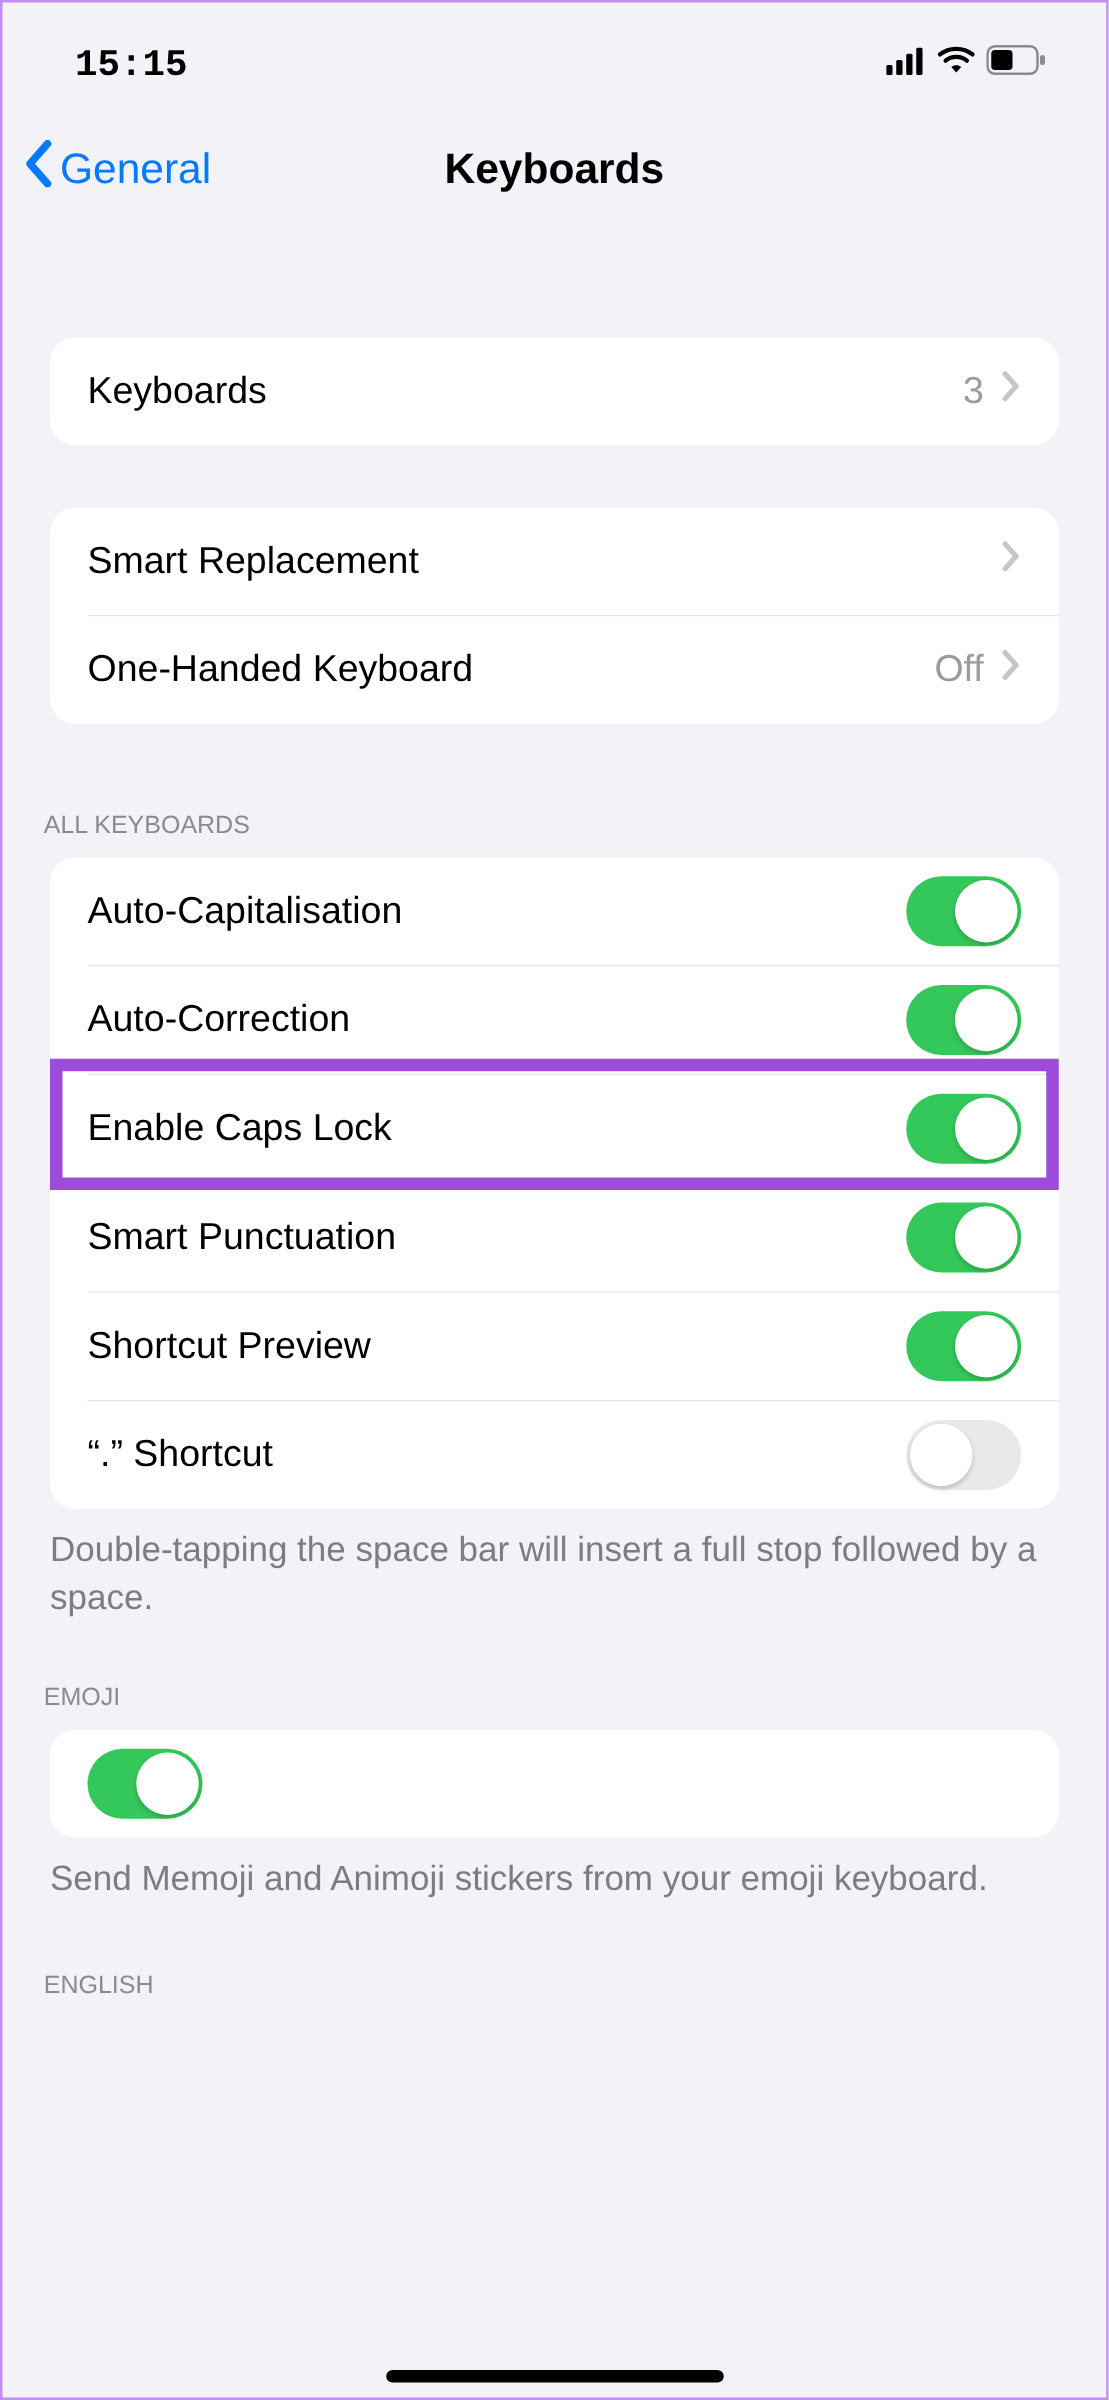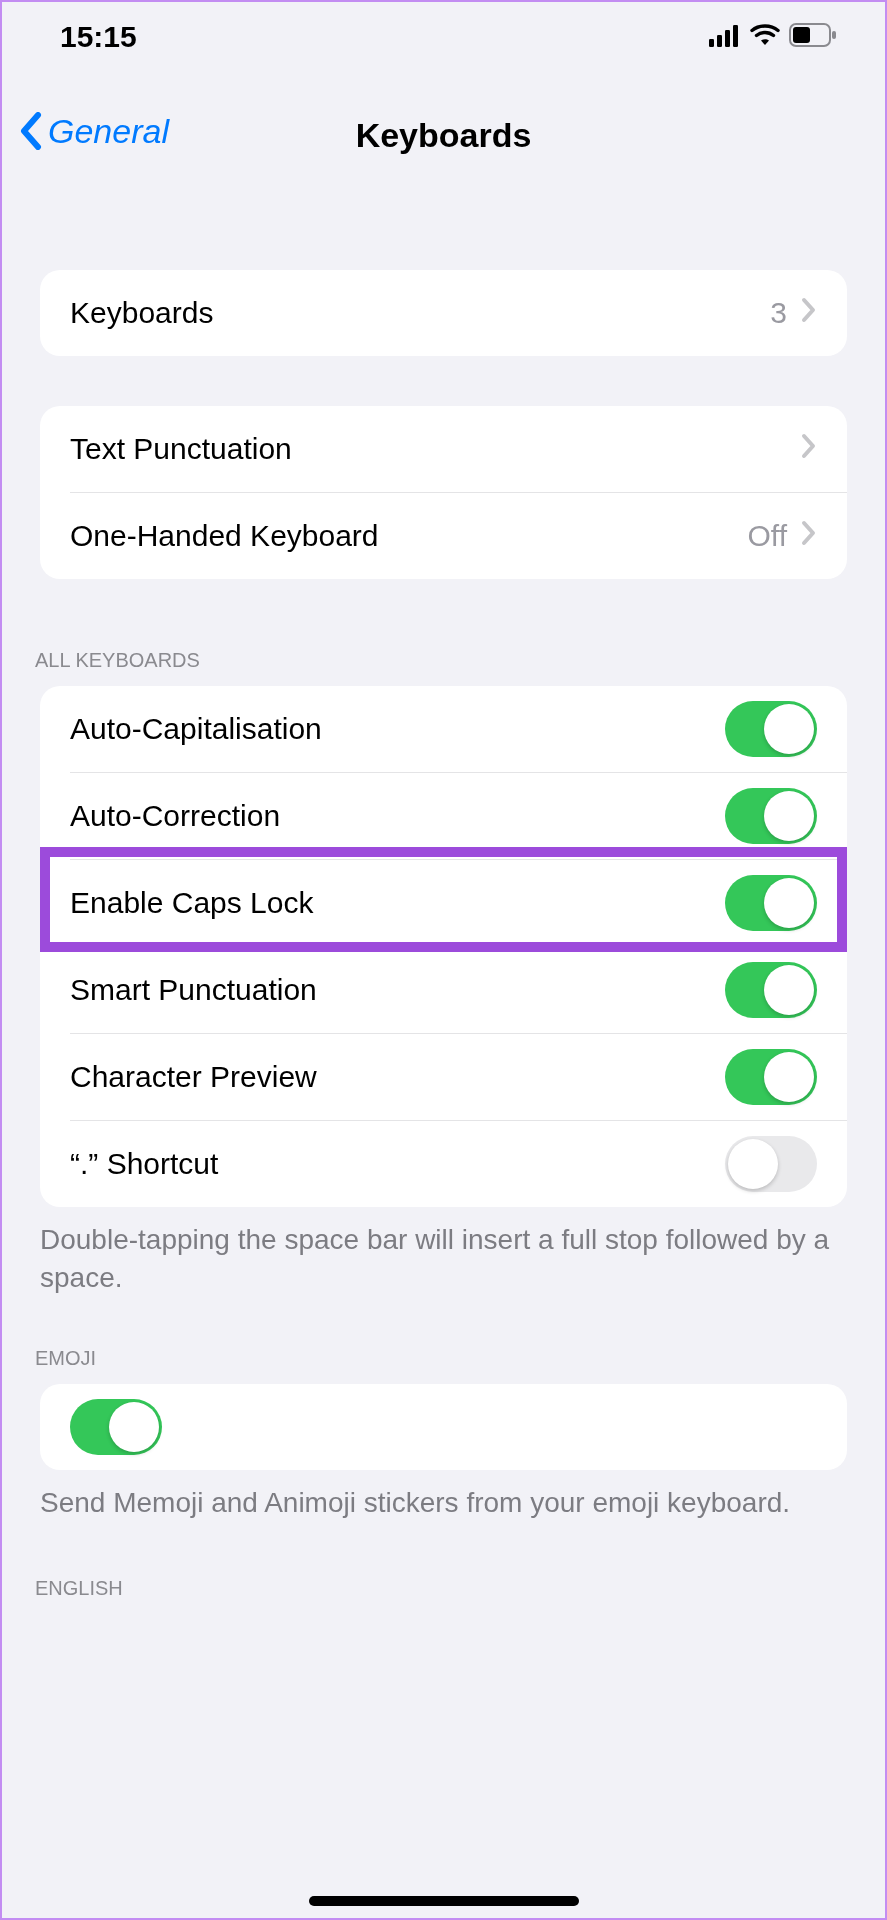--- a/index.html
+++ b/index.html
@@ -9,44 +9,45 @@
     background: #f2f2f7;
     color: #000;
     position: relative;
     overflow: hidden;
   }
 
   
   .status-bar {
     display: flex;
     justify-content: space-between;
-    align-items: flex-start;
+    align-items: flex-end;
     padding: 20px 50px 20px 60px;
     font-size: 30px;
     font-weight: 700;
     height: 90px;
+    font-family: Liberation Mono, monospace;
   }
   .status-right { display: flex; gap: 8px; align-items: center; }
 
   
   .nav-header {
     display: flex;
     align-items: center;
     height: 90px;
     position: relative;
     margin-bottom: 90px;
   }
   .back-group {
     display: flex;
+    align-items: center;
     color: #007aff;
     font-size: 34px;
     position: absolute;
     left: 18px;
     gap: 6px;
-    font-style: italic;
   }
   .nav-title {
     position: absolute;
     left: 50%;
     transform: translateX(-50%);
     font-size: 34px;
     font-weight: 700;
   }
 
   
@@ -172,21 +173,21 @@
             <path d="M3 3 L12 13 L3 23" stroke="#c6c6c9" stroke-width="4" fill="none" stroke-linecap="round" stroke-linejoin="round"></path>
           </svg>
       </span>
     </div>
   </div>
 </div>
 
 <div class="group-container" style="margin-bottom:70px;">
   <div class="group">
     <div class="row">
-      <div class="row-label">Text Punctuation</div>
+      <div class="row-label">Smart Replacement</div>
       <span class="chevron">
         <svg width="16" height="26" viewBox="0 0 16 26">
             <path d="M3 3 L12 13 L3 23" stroke="#c6c6c9" stroke-width="4" fill="none" stroke-linecap="round" stroke-linejoin="round"></path>
           </svg>
       </span>
     </div>
     <div class="sep"></div>
     <div class="row">
       <div class="row-label">One-Handed Keyboard</div>
       <div class="row-value">Off</div>
@@ -224,21 +225,21 @@
     </div>
     <div class="sep"></div>
     <div class="row">
       <div class="row-label">Smart Punctuation</div>
       <div class="toggle on">
           <div class="knob"></div>
         </div>
     </div>
     <div class="sep"></div>
     <div class="row">
-      <div class="row-label">Character Preview</div>
+      <div class="row-label">Shortcut Preview</div>
       <div class="toggle on">
           <div class="knob"></div>
         </div>
     </div>
     <div class="sep"></div>
     <div class="row">
       <div class="row-label">“.” Shortcut</div>
       <div class="toggle off">
           <div class="knob"></div>
         </div>

